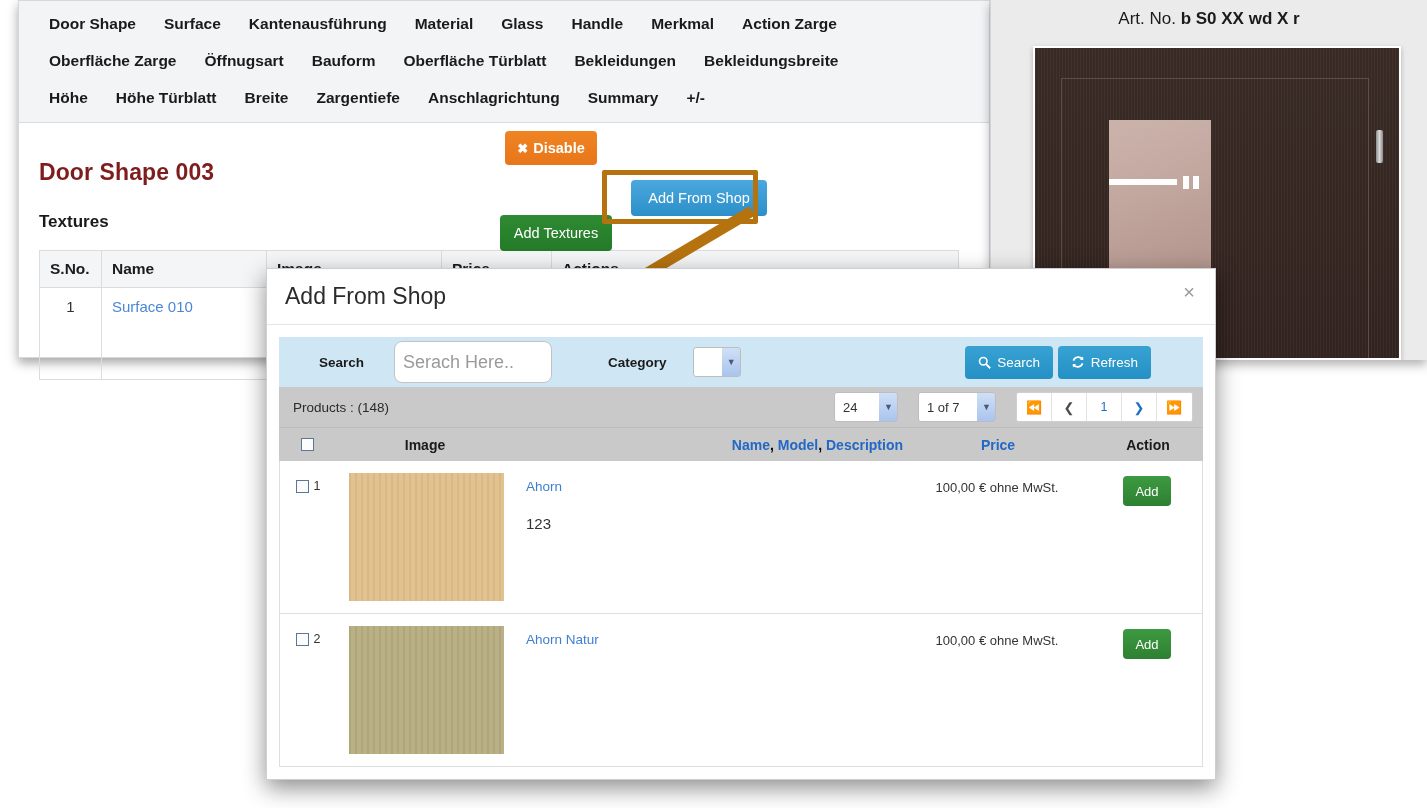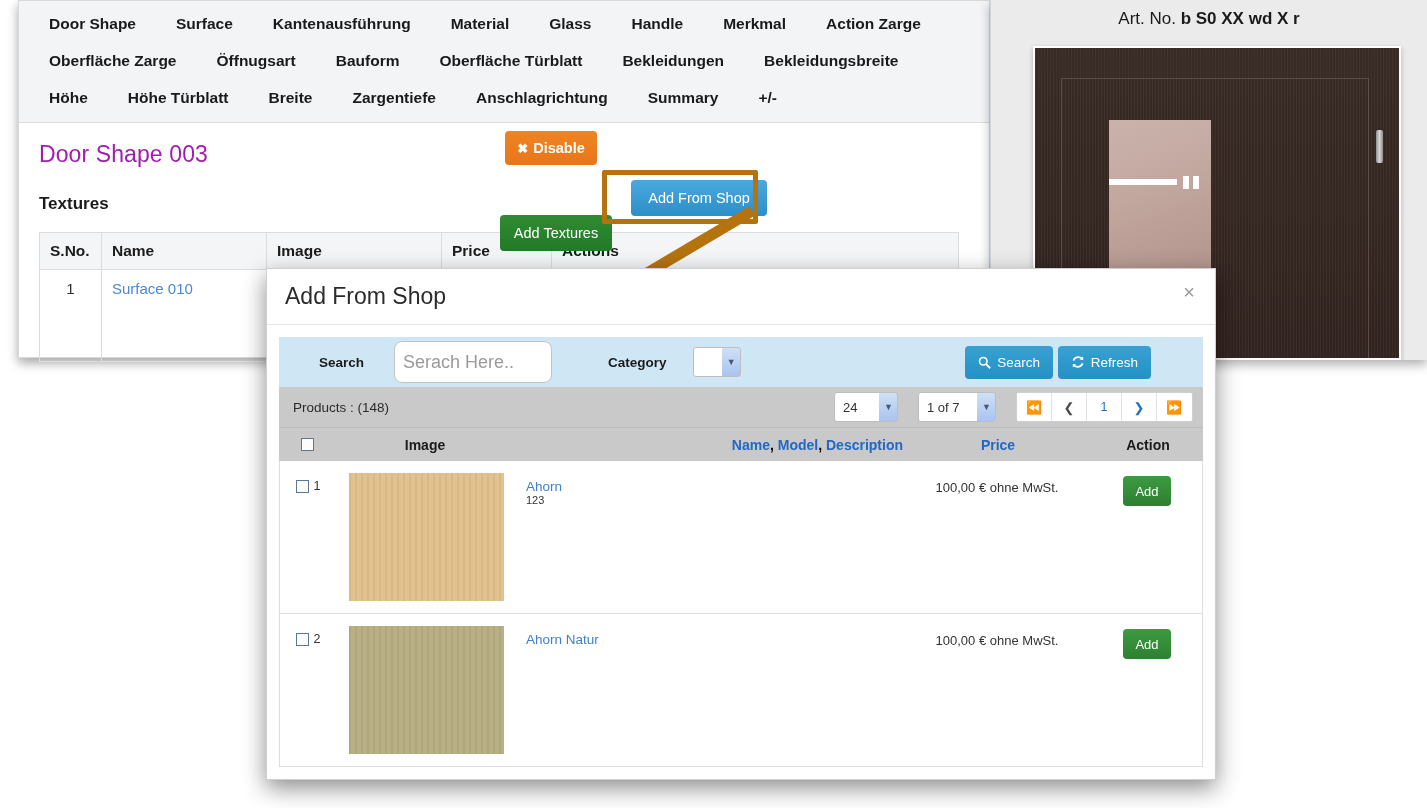--- a/index.html
+++ b/index.html
@@ -19,30 +19,30 @@
     width: 972px; height: 358px;
     background: #ffffff;
     border: 1px solid #d8d8d8;
     box-shadow: 0 5px 10px rgba(0,0,0,0.35);
   }
   .tabs-area {
     background: #f2f4f6;
     border-bottom: 1px solid #dcdcdc;
     padding: 4px 0 6px 0;
   }
-  .tab-row { display:flex; align-items:center; height: 37px; padding-left: 16px; gap: 12px; }
+  .tab-row { display:flex; align-items:center; height: 37px; padding-left: 16px; }
   .tab-item {
     font-size: 15.5px; font-weight: bold; color: #1a1a1a;
     padding: 4px 14px; white-space: nowrap; cursor: pointer;
   }
 
   .panel-body { padding: 14px 20px 0 20px; position: relative; }
   .panel-title {
-    font-size: 23px; color: #a21caf; font-weight: normal;
-    margin: 4px 0 0 0; letter-spacing: .1px;
+    font-size: 23px; color: #7f1d1d; font-weight: bold;
+    margin: 22px 0 0 0; letter-spacing: .1px;
   }
   .sub-title { font-size: 17px; font-weight: bold; color:#1a1a1a; margin-top: 26px; }
 
   .btn { border:none; border-radius: 4px; color:#fff; cursor:pointer;
          font-family:"Liberation Sans", sans-serif; }
   .btn-disable {
     position:absolute; left: 486px; top: 8px;
     width: 92px; height: 34px;
     background: linear-gradient(#ef8423,#e8761a);
     font-size: 14.5px; font-weight: bold;
@@ -237,21 +237,21 @@
     width: 13px; height: 13px; border:1px solid #5a7799; background:#fcfcfc;
     display:inline-block; vertical-align: middle; cursor:pointer;
   }
   .rownum { font-size: 12.5px; color:#333; margin-left: 5px; }
   .thumb { width: 155px; height: 128px; display:block; }
   .thumb-wood {
     background-image:
       repeating-linear-gradient(90deg, rgba(0,0,0,0.035) 0 2px, rgba(255,255,255,0.05) 2px 6px);
   }
   .prod-name { font-size: 13.5px; color:#3f7fd0; cursor:pointer; }
-  .prod-model { font-size: 11px; color:#333; }
+  .prod-model { font-size: 15px; color:#333; margin-top: 21px; }
   .price-txt { font-size: 13px; color:#333; }
   .btn-add {
     width: 48px; height: 30px; border-radius: 4px; border:none;
     background: linear-gradient(#3d9a41,#2d8031); color:#fff; font-size: 13px;
     cursor:pointer; font-family:"Liberation Sans", sans-serif;
   }
 </style>
 </head>
 <body>
 

